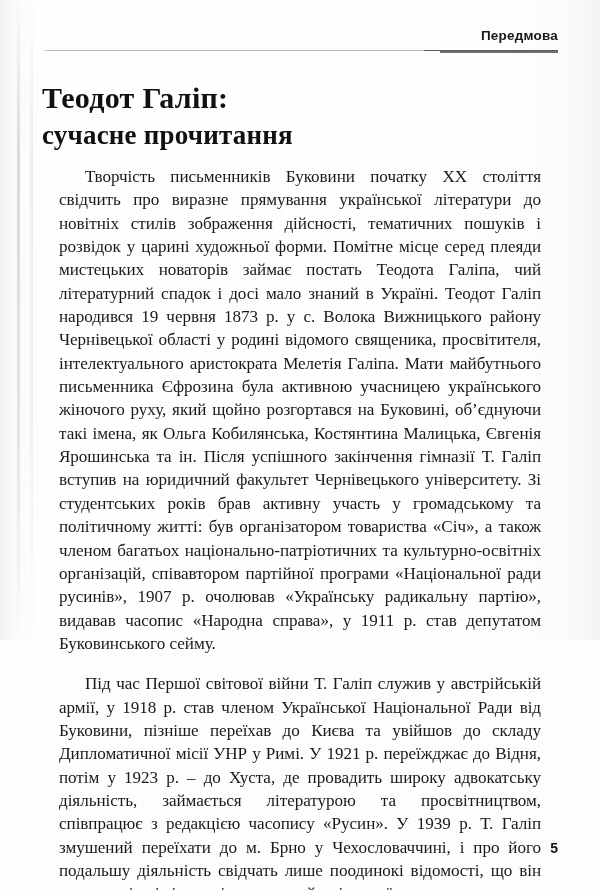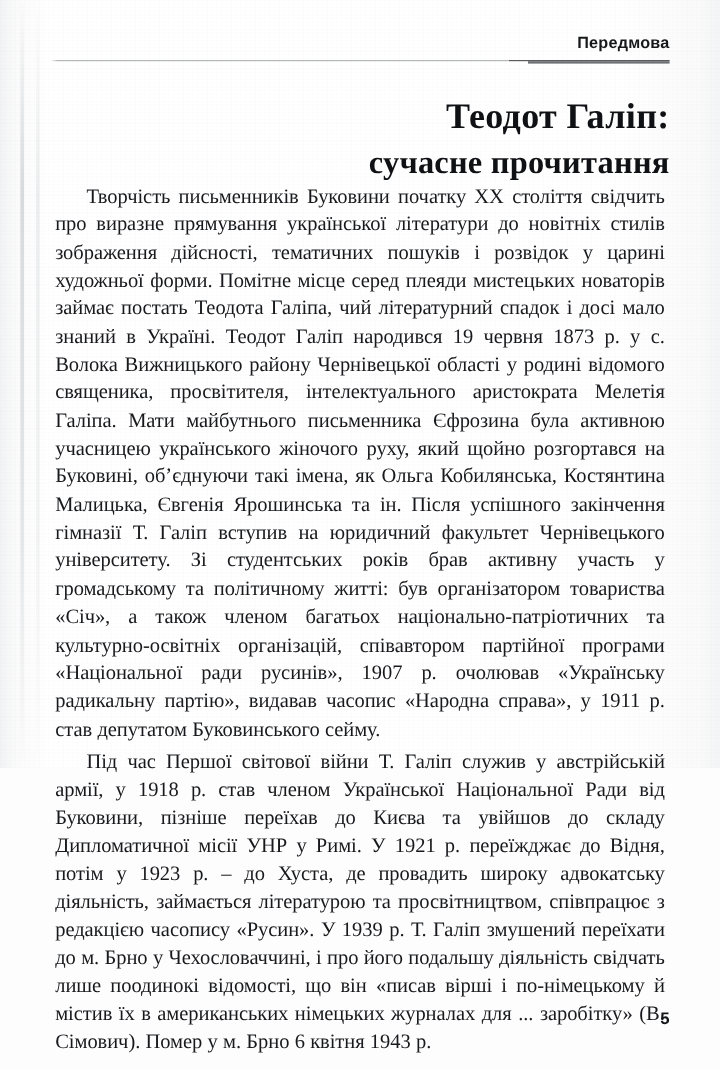--- a/index.html
+++ b/index.html
@@ -89,21 +89,21 @@
     background: #54585c;
     opacity: .85;
   }
 
   
   .chapter-title {
     position: absolute;
     left: 42px;
     right: 42px;
     top: 58px;
-    text-align: right;
+    text-align: left;
     font-weight: bold;
     color: #101114;
   }
   .title-line-1 {
     display: block;
     font-size: 30px;
     line-height: 38px;
     letter-spacing: .3px;
   }
   .title-line-2 {
@@ -114,21 +114,21 @@
   }
 
   
   .body-text {
     position: absolute;
     left: 42px;
     top: 148px;
     width: 516px;
   }
   .para {
-    margin: 4px;
+    margin: 17px;
     text-align: justify;
     text-indent: 26px;
     font-size: 17.1px;
     line-height: 23.35px;
     letter-spacing: -.05px;
     word-spacing: .2px;
     color: #18191c;
     hyphens: manual;
   }
 

